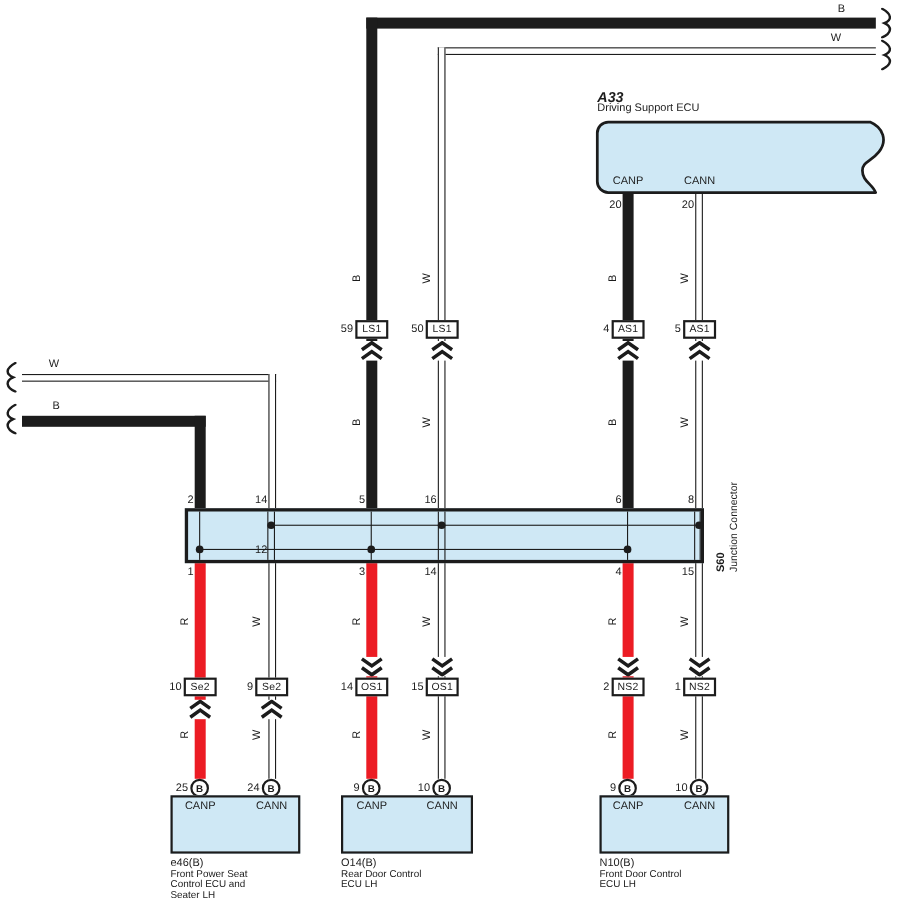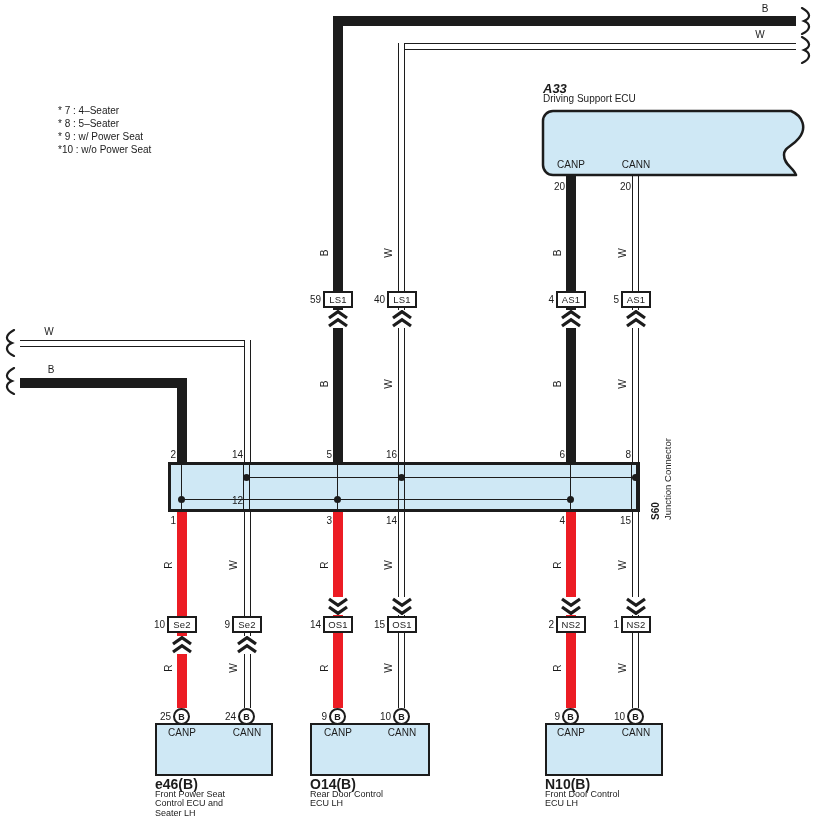--- a/index.html
+++ b/index.html
@@ -22,21 +22,21 @@
   .lbl{position:absolute;width:14px;height:12px;text-align:center;font-size:10px;line-height:12px;}
   .rot{transform:rotate(-90deg);transform-origin:center;}
   .jline{position:absolute;background:var(--line);}
   .dot{position:absolute;width:7px;height:7px;border-radius:50%;background:var(--line);}
   .ecu{position:absolute;border:2.6px solid var(--line);background:var(--fill);box-sizing:border-box;}
   .ctr60{position:absolute;width:60px;text-align:center;font-size:10px;}
   .pinc{position:absolute;width:17px;height:17px;border:2.4px solid var(--line);border-radius:50%;
         background:#fff;box-sizing:border-box;display:flex;align-items:center;justify-content:center;
         font-size:9px;font-weight:bold;}
   .cap{position:absolute;font-size:9px;line-height:9.3px;white-space:nowrap;}
-  .cap .cid{font-size:14px;font-weight:bold;line-height:11px;}
+  .cap .cid{font-size:10px;font-weight:normal;line-height:11px;}
   .legend{position:absolute;left:58px;top:104px;font-size:10px;line-height:13px;white-space:nowrap;}
   .s60lbl{position:absolute;left:613px;top:457px;width:100px;height:26px;transform:rotate(-90deg);
           transform-origin:center;text-align:left;}
   .s60lbl .cid{font-size:10px;font-weight:bold;line-height:12px;}
   .s60lbl .cnm{font-size:9.5px;line-height:12px;white-space:nowrap;}
   .a33t{position:absolute;left:543px;white-space:nowrap;}
 </style>
 </head>
 <body>
 
@@ -69,26 +69,20 @@
   </svg>
   <svg class="abs" width="18" height="28" style="left:2px;top:329px;">
     <rect width="18" height="28" fill="#fff"></rect>
     <path d="M12,1 C3,6 3,11 10,14 C3,17 3,23 12,27" fill="none" stroke="#1c1c1c" stroke-width="2.2" stroke-linecap="round"></path>
   </svg>
   <svg class="abs" width="18" height="28" style="left:2px;top:367px;">
     <rect width="18" height="28" fill="#fff"></rect>
     <path d="M12,1 C3,6 3,11 10,14 C3,17 3,23 12,27" fill="none" stroke="#1c1c1c" stroke-width="2.2" stroke-linecap="round"></path>
   </svg>
 
-  <div class="legend">
-    <div>* 7 : 4–Seater</div>
-    <div>* 8 : 5–Seater</div>
-    <div>* 9 : w/ Power Seat</div>
-    <div>*10 : w/o Power Seat</div>
-  </div>
 
   <div class="lbl" style="left:758px;top:3px;">B</div>
   <div class="lbl" style="left:753px;top:29px;">W</div>
   <div class="lbl" style="left:42px;top:326px;">W</div>
   <div class="lbl" style="left:44px;top:364px;">B</div>
 
   <div class="lbl rot" style="left:318px;top:247px;">B</div>
   <div class="lbl rot" style="left:382px;top:247px;">W</div>
   <div class="lbl rot" style="left:551px;top:247px;">B</div>
   <div class="lbl rot" style="left:616px;top:247px;">W</div>
@@ -116,21 +110,21 @@
   </svg>
   <div class="ctr60" style="left:541px;top:159px;">CANP</div>
   <div class="ctr60" style="left:606px;top:159px;">CANN</div>
   <div class="num20" style="left:545px;top:181px;">20</div>
   <div class="num20" style="left:611px;top:181px;">20</div>
 
   <div class="num" style="left:297px;top:294px;">59</div>
   <div class="cbox" style="left:323px;top:291px;">
       <span>LS1</span>
     </div>
-  <div class="num" style="left:361px;top:294px;">40</div>
+  <div class="num" style="left:361px;top:294px;">50</div>
   <div class="cbox" style="left:387px;top:291px;">
       <span>LS1</span>
     </div>
   <div class="num" style="left:530px;top:294px;">4</div>
   <div class="cbox" style="left:556px;top:291px;">
       <span>AS1</span>
     </div>
   <div class="num" style="left:595px;top:294px;">5</div>
   <div class="cbox" style="left:621px;top:291px;">
       <span>AS1</span>

